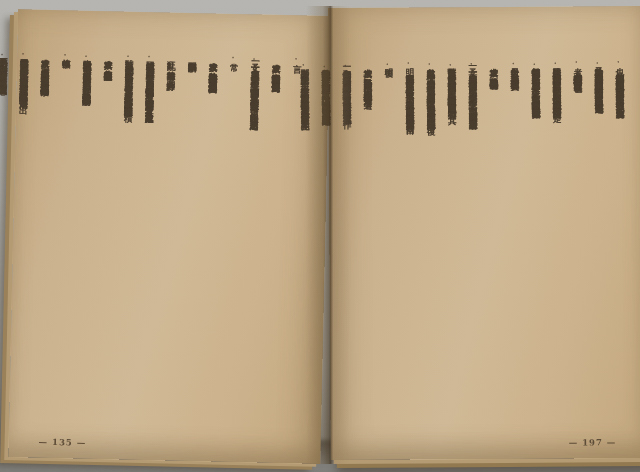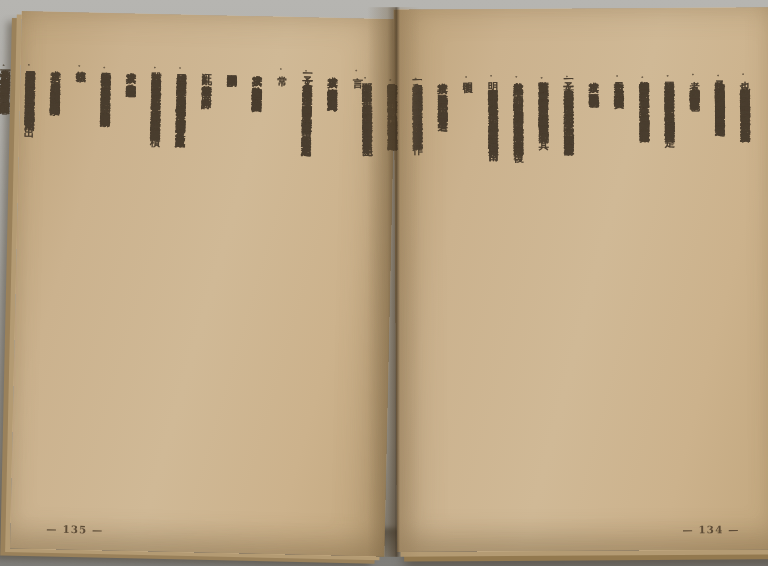--- a/index.html
+++ b/index.html
@@ -97,18 +97,18 @@
         <div class="col">一女子<span class="p">。</span>初患頭瘡<span class="p">。</span>瘳後兩目生翳<span class="p">。</span>卒以失明<span class="p">。</span>召先生診治<span class="p">。</span>先生診之<span class="p">。</span>上逆心煩<span class="p">。</span>有時小便不利<span class="p">。</span>作苓桂朮甘湯及</div>
         <div class="col">芎黃散而雜進之<span class="p">。</span>或時以紫丸攻之<span class="p">。</span>翳障稍退<span class="p">。</span>左眼復明<span class="p">。</span>於是其族皆以爲古方家多峻藥<span class="p">。</span>隨翳膜退<span class="p">。</span>恐有不測<span class="p">。</span>其</div>
         <div class="col">父亦以爲然<span class="p">。</span>大懼<span class="p">。</span>乃謝罷<span class="p">。</span>更召他醫<span class="p">。</span>服緩補之劑<span class="p">。</span>久之復生翳<span class="p">。</span>濛濛不能見<span class="p">。</span>其父憂悶曰<span class="p">。</span>我向賴先生之治<span class="p">。</span>一目復</div>
         <div class="col">明<span class="p">。</span>然惑於人之間阻<span class="p">。</span>遂復失明<span class="p">。</span>今甚悔焉<span class="p">。</span>幸再治之<span class="p">。</span>則先生之惠也<span class="p">。</span>謹甚懇<span class="p">。</span>先生因復診之<span class="p">。</span>仍使服前方數月<span class="p">。</span>兩目</div>
         <div class="col">復明<span class="p">。</span></div>
         <div class="col">求真按　翳障爲外治<span class="p">。</span>卒不行內治<span class="p">。</span>往往變眼疾皮膚科醫者<span class="p">。</span>不可不三省之<span class="p">。</span></div>
         <div class="col">一和尙年七十餘<span class="p">。</span>其耳聾者數年<span class="p">。</span>聞先生之論<span class="p">。</span>百疾生於一毒<span class="p">。</span>深服其理<span class="p">。</span>因來求診治<span class="p">。</span>心胸微煩<span class="p">。</span>上氣殊甚<span class="p">。</span>作</div>
         <div class="col">苓桂朮甘湯及芎黃散使服之<span class="p">。</span>數月未見其效<span class="p">。</span>乃謝罷<span class="p">。</span>居數日<span class="p">。</span>復謁曰<span class="p">。</span>自謝先生後<span class="p">。</span>漸賴通聰<span class="p">。</span>意者上焦之邪雖</div>
         <div class="col">盡謝耶<span class="p">。</span>先生診之曰<span class="p">。</span>未也<span class="p">。</span>試再服湯液<span class="p">。</span>當能復聰<span class="p">。</span>然後再能聽者<span class="p">。</span>可信其毒盡矣<span class="p">。</span>因服前方數月<span class="p">。</span>果如先生</div>
       </div>
-    <div class="page-num">— 134 —</div>
+    <div class="page-num">— 197 —</div>
   </div>
 
   <div class="gutter"></div>
 
 </div>
 
 </body></html>

